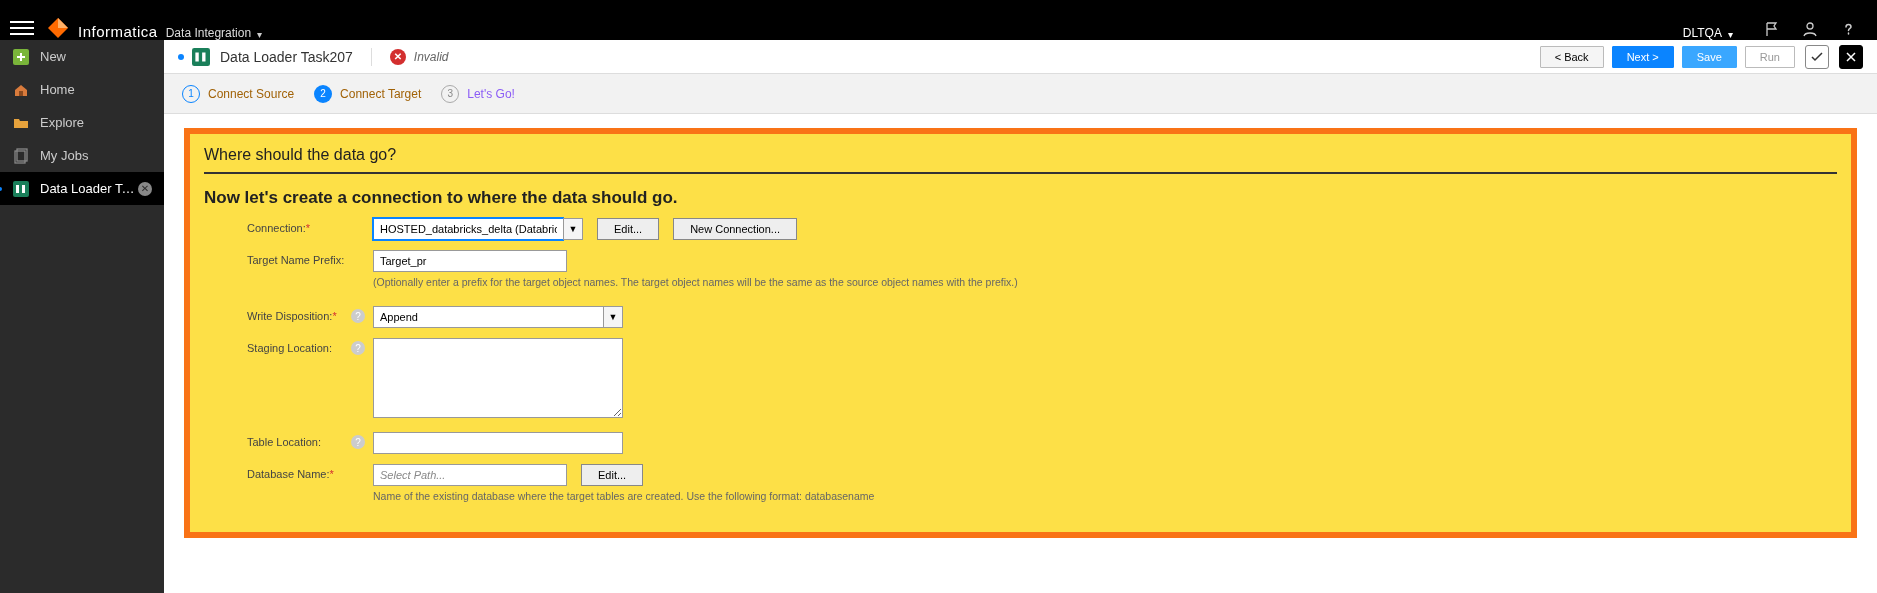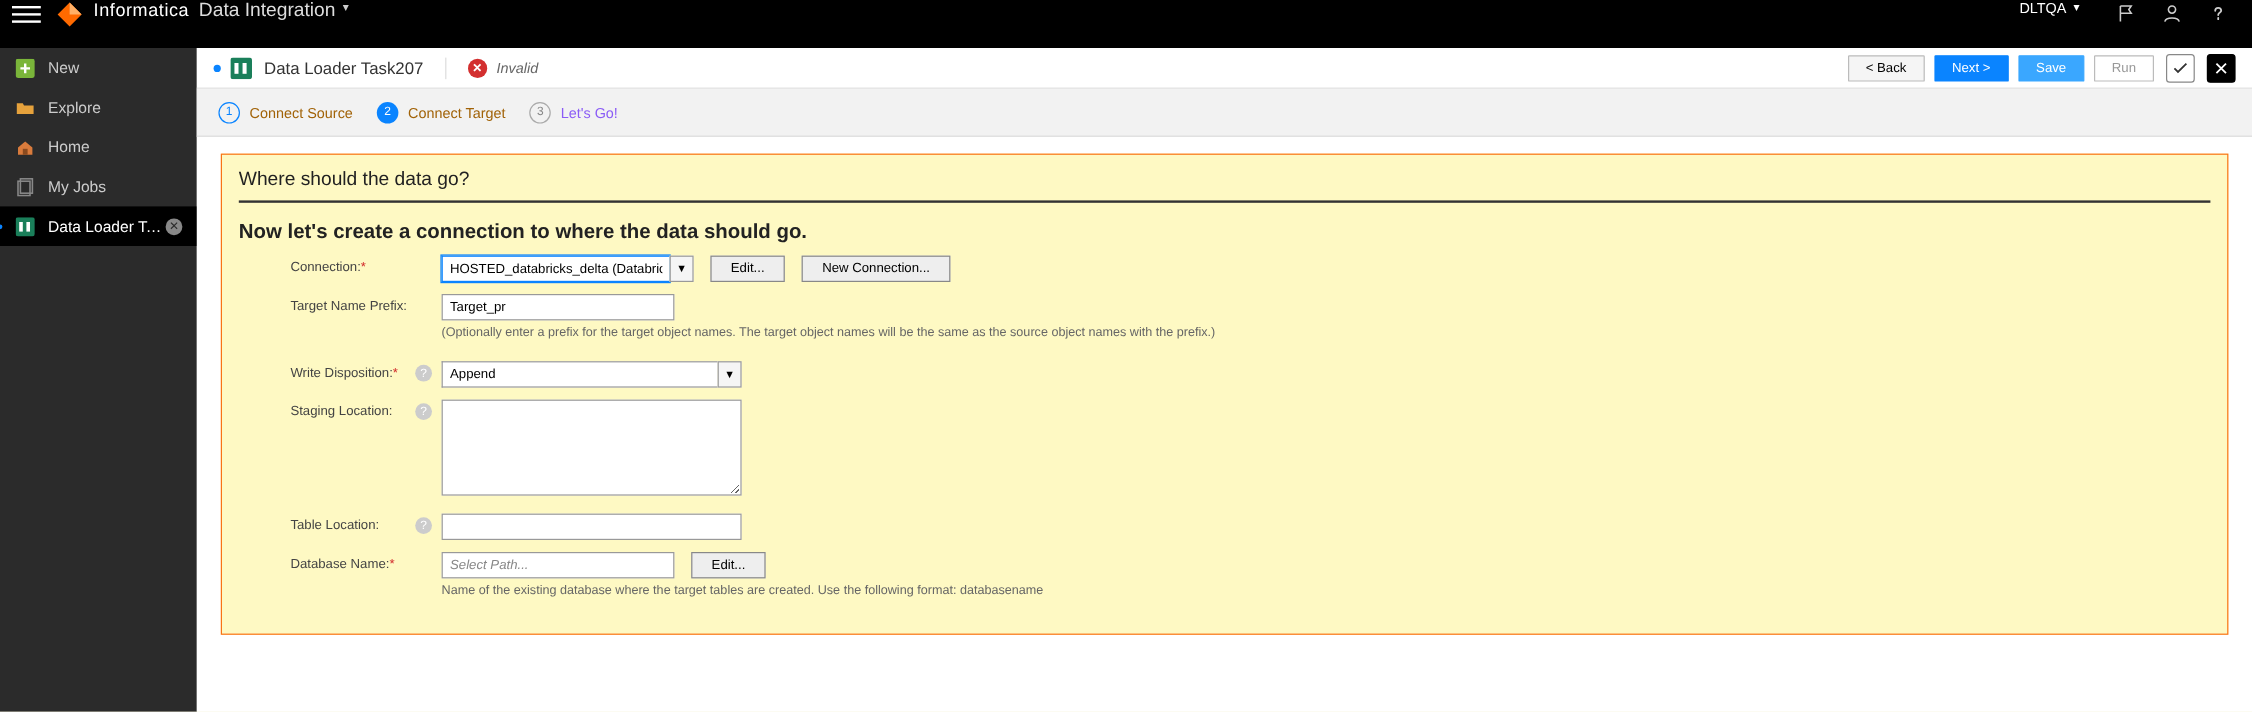--- a/index.html
+++ b/index.html
@@ -1,24 +1,24 @@
 <!DOCTYPE html>
 <html><head>
   <meta charset="utf-8">
   <style>
     * { box-sizing: border-box; margin: 0; padding: 0; font-family: Arial, Helvetica, sans-serif; }
     body { width: 1877px; height: 593px; overflow: hidden; background: #f0f0f0; }
     
     
-    .topbar { height: 40px; background: #000; color: #fff; display: flex; align-items: flex-start; padding: 0 10px; }
+    .topbar { height: 40px; background: #000; color: #fff; display: flex; align-items: flex-end; padding: 0 10px; }
     .hamburger { width: 24px; height: 24px; display: flex; flex-direction: column; justify-content: center; gap: 4px; cursor: pointer; }
     .hamburger span { display: block; height: 2px; background: #fff; }
     .logo-icon { width: 24px; height: 24px; margin: 0 8px 0 12px; }
     .brand { font-size: 15px; font-weight: 400; letter-spacing: 0.5px; }
-    .product { font-size: 16px; margin-left: 8px; color: #ddd; }
+    .product { font-size: 12px; margin-left: 8px; color: #ddd; }
     .product-caret { margin-left: 6px; font-size: 10px; color: #ccc; }
     .topbar-spacer { flex: 1; }
     .tenant { font-size: 12px; margin-right: 6px; }
     .tenant-caret { font-size: 10px; margin-right: 20px; }
     .top-icon { width: 22px; height: 22px; margin: 0 8px; display: flex; align-items: center; justify-content: center; cursor: pointer; }
     .top-icon svg { stroke: #ccc; fill: none; }
     
     
     .sidebar { position: absolute; top: 40px; left: 0; width: 164px; bottom: 0; background: #2b2b2b; color: #ccc; font-size: 13px; }
     .sidebar-item { display: flex; align-items: center; height: 33px; padding: 0 12px; cursor: pointer; }
@@ -53,21 +53,21 @@
     .step-num { width: 18px; height: 18px; border-radius: 50%; display: flex; align-items: center; justify-content: center; font-size: 10px; margin-right: 8px; }
     .step.done .step-num { border: 1px solid #0a84ff; color: #0a84ff; }
     .step.active .step-num { background: #0a84ff; color: #fff; }
     .step.pending .step-num { border: 1px solid #aaa; color: #888; }
     .step.done .step-label { color: #a16207; }
     .step.active .step-label { color: #a16207; }
     .step.pending .step-label { color: #8b5cf6; }
     
     
     .content { flex: 1; padding: 14px 20px; overflow: auto; }
-    .content-inner { border: 1px solid #f97316; padding: 0 14px 20px 14px; background: #fef9c3; }
+    .content-inner { border: 6px solid #f97316; padding: 0 14px 20px 14px; background: #fde047; }
     .section-title { font-size: 16px; color: #222; font-weight: 400; padding: 12px 0 8px 0; border-bottom: 2px solid #333; margin-bottom: 14px; }
     .section-sub { font-size: 17px; font-weight: bold; color: #222; margin-bottom: 10px; }
     
     .form-row { display: flex; align-items: flex-start; margin-bottom: 10px; font-size: 11px; }
     .form-label { width: 126px; color: #444; padding-top: 4px; margin-left: 43px; }
     .req { color: #d32f2f; }
     .help-icon { width: 14px; height: 14px; border-radius: 50%; background: #ccc; color: #fff; font-size: 10px; display: flex; align-items: center; justify-content: center; margin-right: 0px; position: absolute; margin-left: -22px; margin-top: 3px; }
     .form-field-wrap { position: relative; }
     .form-input { width: 194px; height: 22px; border: 1px solid #999; padding: 0 6px; font-size: 11px; }
     .form-input.selected { border: 1px solid #0a84ff; outline: 1px solid #0a84ff; }
@@ -123,33 +123,33 @@
       <svg width="16" height="16" viewBox="0 0 16 16">
           <rect width="16" height="16" rx="2" fill="#7ab53a"></rect>
           <path d="M8 4v8M4 8h8" stroke="#fff" stroke-width="2"></path>
         </svg>
     </span>
     <span class="label">New</span>
   </div>
   <div class="sidebar-item">
     <span class="icon">
       <svg width="16" height="16" viewBox="0 0 16 16">
-          <path d="M1 4h5l1 2h8v7H1z" fill="#e6a23c"></path>
-        </svg>
-    </span>
-    <span class="label">Explore</span>
-  </div>
-  <div class="sidebar-item">
-    <span class="icon">
-      <svg width="16" height="16" viewBox="0 0 16 16">
           <path d="M2 8l6-5 6 5v6H2z" fill="#d97b3c"></path>
           <rect x="6" y="9" width="4" height="5" fill="#8a4a1f"></rect>
         </svg>
     </span>
     <span class="label">Home</span>
+  </div>
+  <div class="sidebar-item">
+    <span class="icon">
+      <svg width="16" height="16" viewBox="0 0 16 16">
+          <path d="M1 4h5l1 2h8v7H1z" fill="#e6a23c"></path>
+        </svg>
+    </span>
+    <span class="label">Explore</span>
   </div>
   <div class="sidebar-item">
     <span class="icon">
       <svg width="16" height="16" viewBox="0 0 16 16">
           <rect x="2" y="3" width="10" height="12" fill="none" stroke="#888" stroke-width="1.3"></rect>
           <rect x="4" y="1" width="10" height="12" fill="none" stroke="#888" stroke-width="1.3"></rect>
         </svg>
     </span>
     <span class="label">My Jobs</span>
   </div>

